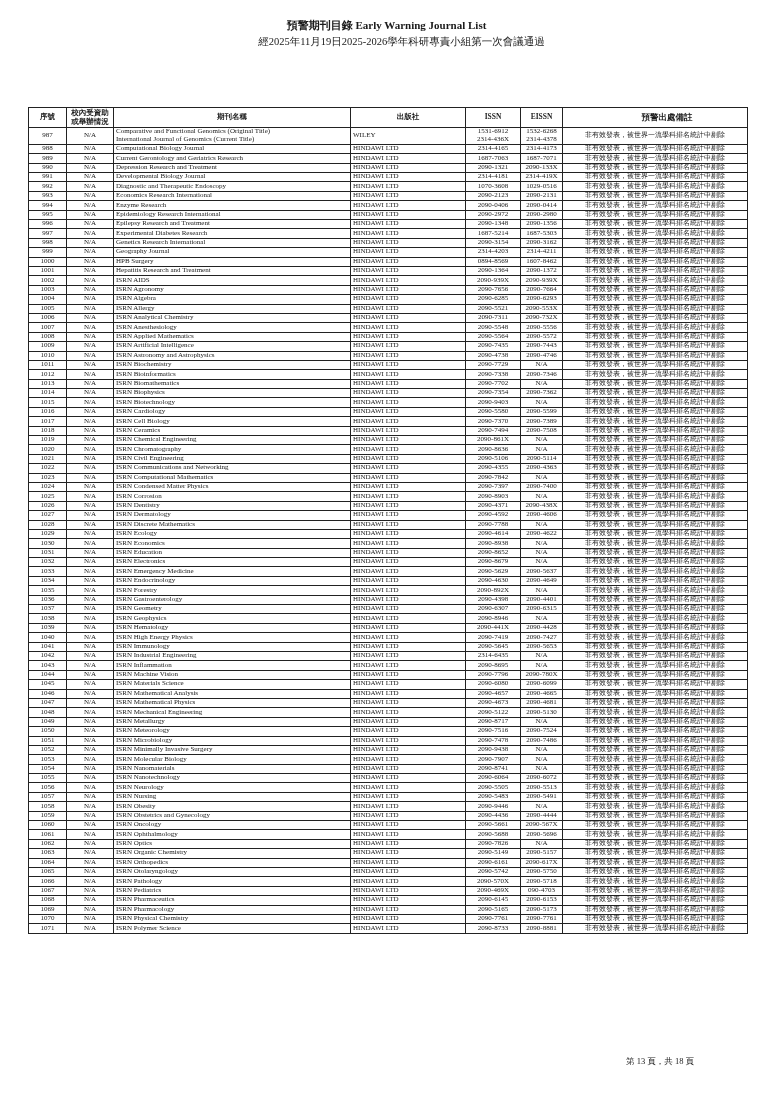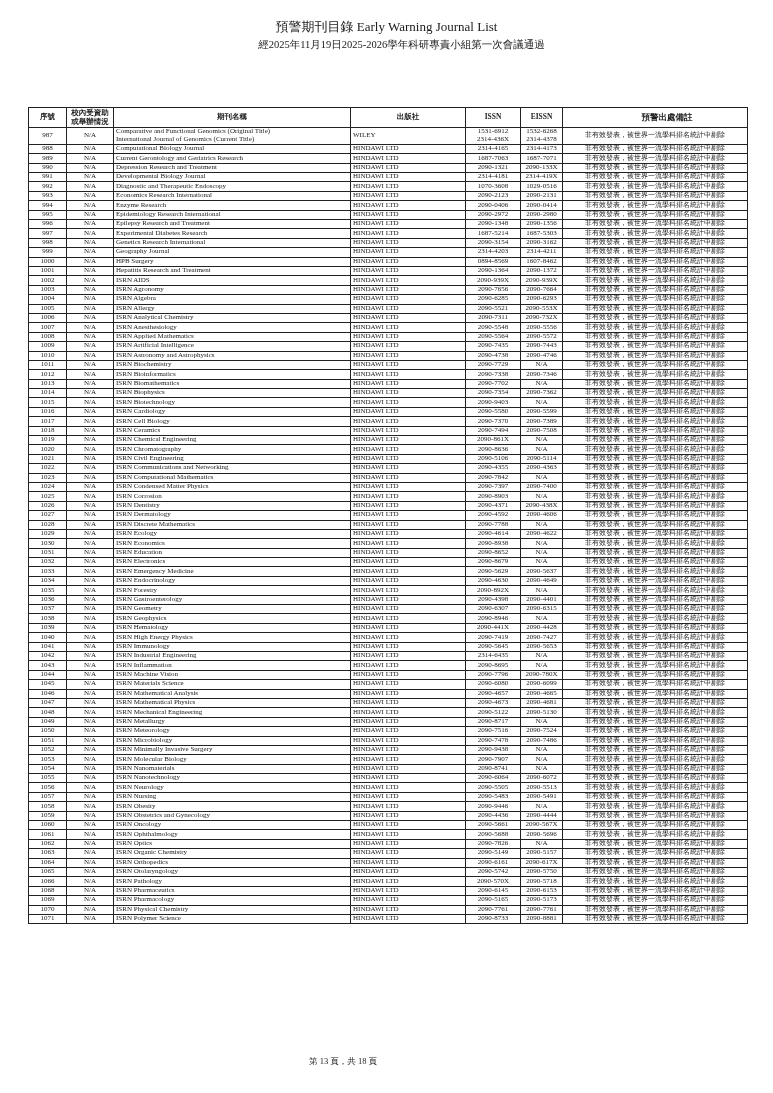--- a/index.html
+++ b/index.html
@@ -8,21 +8,21 @@
     background:#ffffff;
     position:relative;
     font-family:"Liberation Serif","DejaVu Serif",serif;
     color:#1a1a1a;
     overflow:hidden;
   }
   .page-title-block{
     position:absolute;top:18px;left:0;width:773px;
     text-align:center;line-height:1.45;
   }
-  .page-title{font-size:13px;}
+  .page-title{font-size:11px;font-weight:bold;}
   .page-subtitle{font-size:10.5px;padding-left:30px;}
   table.journal-table{
     position:absolute;left:28px;top:70px;
     width:719px;
     border-collapse:collapse;
     table-layout:fixed;
     margin-top:37px;
   }
   table.journal-table th, table.journal-table td{
     border:1px solid #222222;
@@ -38,22 +38,22 @@
   table.journal-table th.h-remark{font-size:8.5px;padding-left:25px;}
   table.journal-table td{
     font-size:7px;line-height:1.12;
     padding:0 2px;height:9.4px;
     white-space:pre-line;
   }
   td.c-no,td.c-fund,td.c-issn,td.c-eissn,td.c-remark{text-align:center;}
   td.c-name,td.c-pub{text-align:left;}
   td.c-remark{font-size:6.9px;letter-spacing:0px;}
   .page-footer{
-    position:absolute;top:1056px;left:4px;width:678px;
-    text-align:center;font-size:8.5px;
+    position:absolute;top:1056px;left:16px;width:678px;
+    text-align:right;font-size:8.5px;
   }
 </style>
 </head>
 <body>
 
 <div class="page-title-block">
   <div class="page-title">預警期刊目錄 Early Warning Journal List</div>
   <div class="page-subtitle">經2025年11月19日2025-2026學年科研專責小組第一次會議通過</div>
 </div>
 
@@ -797,20 +797,29 @@
       <tr>
         <td class="c-no">1066</td>
         <td class="c-fund">N/A</td>
         <td class="c-name">ISRN Pathology</td>
         <td class="c-pub">HINDAWI LTD</td>
         <td class="c-issn">2090-570X</td>
         <td class="c-eissn">2090-5718</td>
         <td class="c-remark">非有效發表，被世界一流學科排名統計中剔除</td>
       </tr>
       <tr>
+        <td class="c-no">1067</td>
+        <td class="c-fund">N/A</td>
+        <td class="c-name">ISRN Pediatrics</td>
+        <td class="c-pub">HINDAWI LTD</td>
+        <td class="c-issn">2090-469X</td>
+        <td class="c-eissn">090-4703</td>
+        <td class="c-remark">非有效發表，被世界一流學科排名統計中剔除</td>
+      </tr>
+      <tr>
         <td class="c-no">1068</td>
         <td class="c-fund">N/A</td>
         <td class="c-name">ISRN Pharmaceutics</td>
         <td class="c-pub">HINDAWI LTD</td>
         <td class="c-issn">2090-6145</td>
         <td class="c-eissn">2090-6153</td>
         <td class="c-remark">非有效發表，被世界一流學科排名統計中剔除</td>
       </tr>
       <tr>
         <td class="c-no">1069</td>

